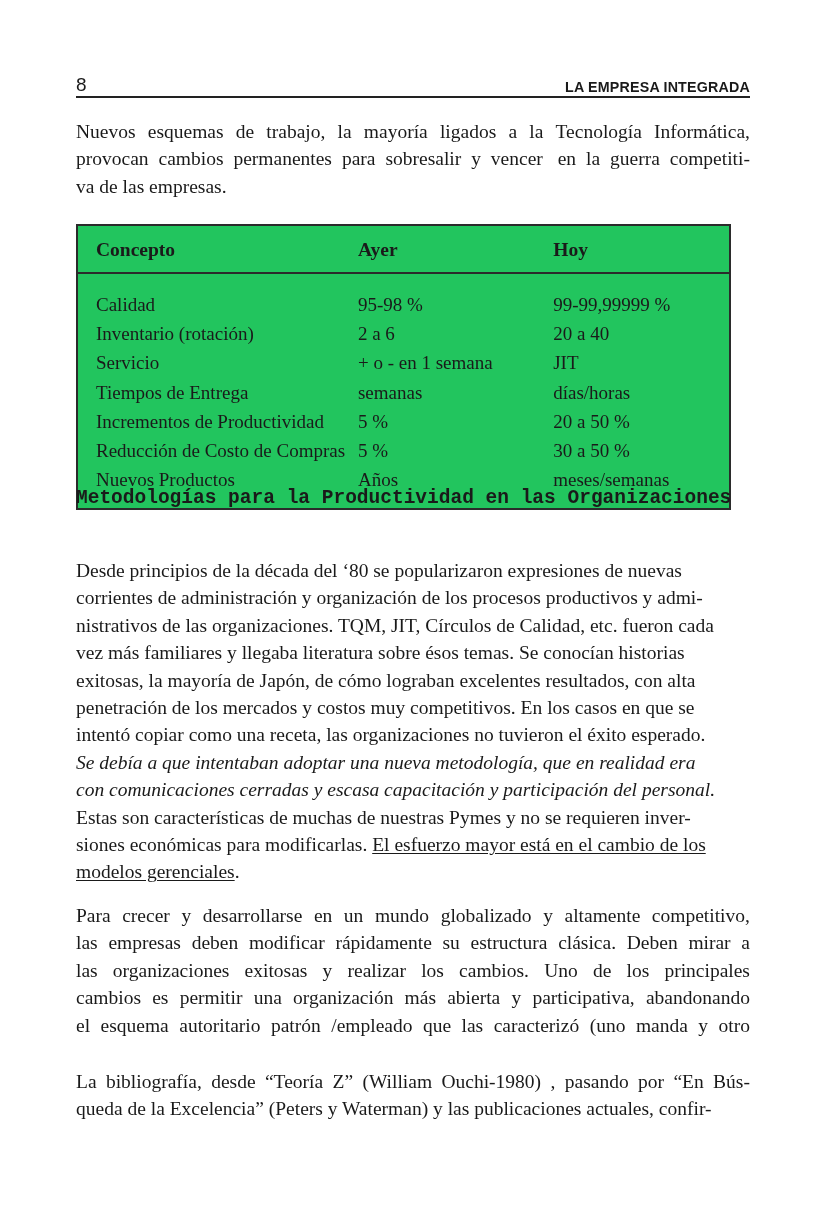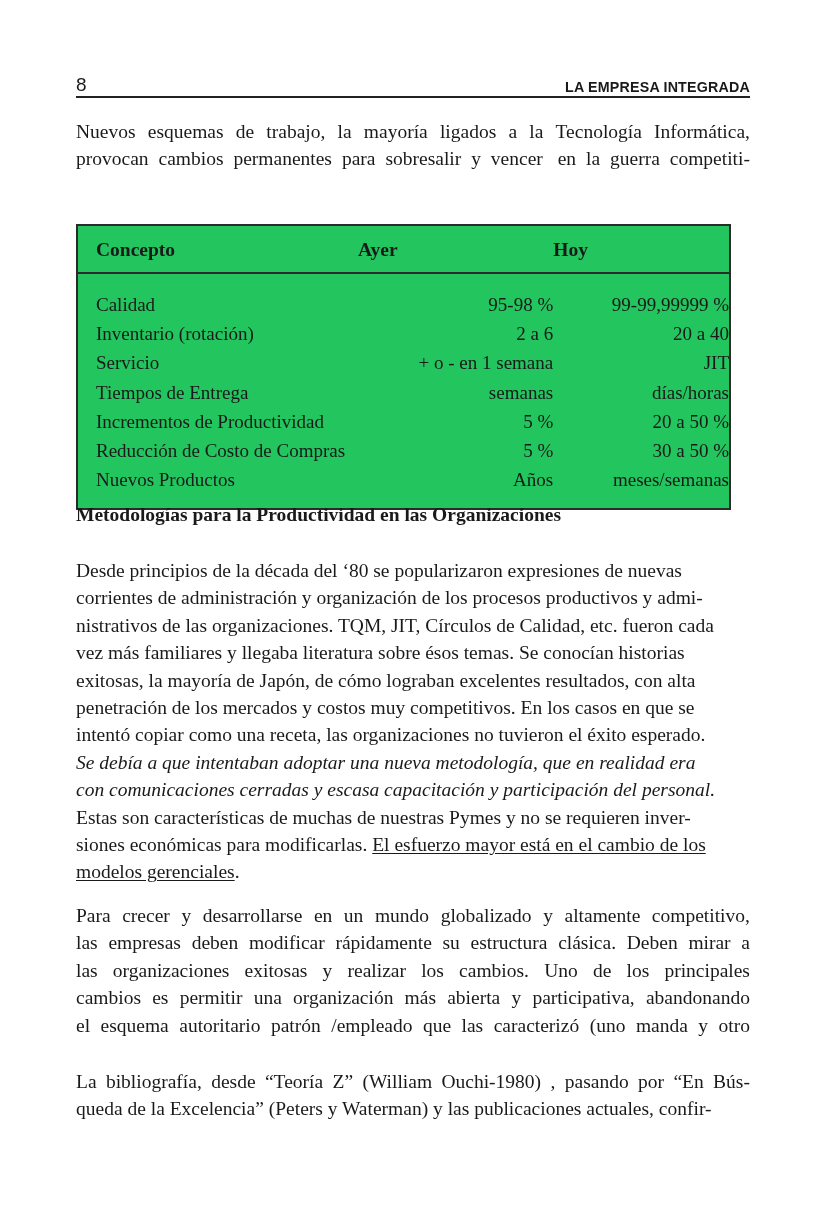--- a/index.html
+++ b/index.html
@@ -112,21 +112,21 @@
     padding-left: 18px;
   }
   table.cmp tbody tr:first-child td {
     padding-top: 19px;
   }
   table.cmp tbody tr:last-child td {
     padding-bottom: 16px;
   }
   table.cmp tbody td {
     padding: 2.6px 0;
-    text-align: right;
+    text-align: left;
     line-height: 24px;
   }
   table.cmp tbody td.col-concept {
     text-align: left;
     padding-left: 18px;
   }
   col.c1 { width: 43%; }
   col.c2 { width: 30%; }
   col.c3 { width: 27%; }
 </style>
@@ -160,20 +160,21 @@
       <span>permanentes</span>
       <span>para</span>
       <span>sobresalir</span>
       <span>y</span>
       <span>vencer</span>
       <span> en</span>
       <span>la</span>
       <span>guerra</span>
       <span>competiti-</span>
     </span>
+    <span class="line">va de las empresas.</span>
   </div>
 
   <div class="table-wrap">
     <table class="cmp">
       <colgroup>
         <col class="c1">
           <col class="c2">
           <col class="c3">
       </colgroup>
       <thead>
@@ -216,21 +217,21 @@
         </tr>
         <tr>
           <td class="col-concept">Nuevos Productos</td>
           <td>Años</td>
           <td>meses/semanas</td>
         </tr>
       </tbody>
     </table>
   </div>
 
-  <div class="section-heading" style="top:502px;">Metodologías para la Productividad en las Organizaciones</div>
+  <div class="section-heading" style="top:485px;font-family:Liberation Mono, monospace;">Metodologías para la Productividad en las Organizaciones</div>
 
   <div class="body-block" style="top:557px;">
     <span class="line">Desde principios de la década del ‘80 se popularizaron expresiones de nuevas</span>
     <span class="line">corrientes de administración y organización de los procesos productivos y admi-</span>
     <span class="line">nistrativos de las organizaciones. TQM, JIT, Círculos de Calidad, etc. fueron cada</span>
     <span class="line">vez más familiares y llegaba literatura sobre ésos temas. Se conocían historias</span>
     <span class="line">exitosas, la mayoría de Japón, de cómo lograban excelentes resultados, con alta</span>
     <span class="line">penetración de los mercados y costos muy competitivos. En los casos en que se</span>
     <span class="line">intentó copiar como una receta, las organizaciones no tuvieron el éxito esperado.</span>
     <span class="line ital">Se debía a que intentaban adoptar una nueva metodología, que en realidad era</span>

